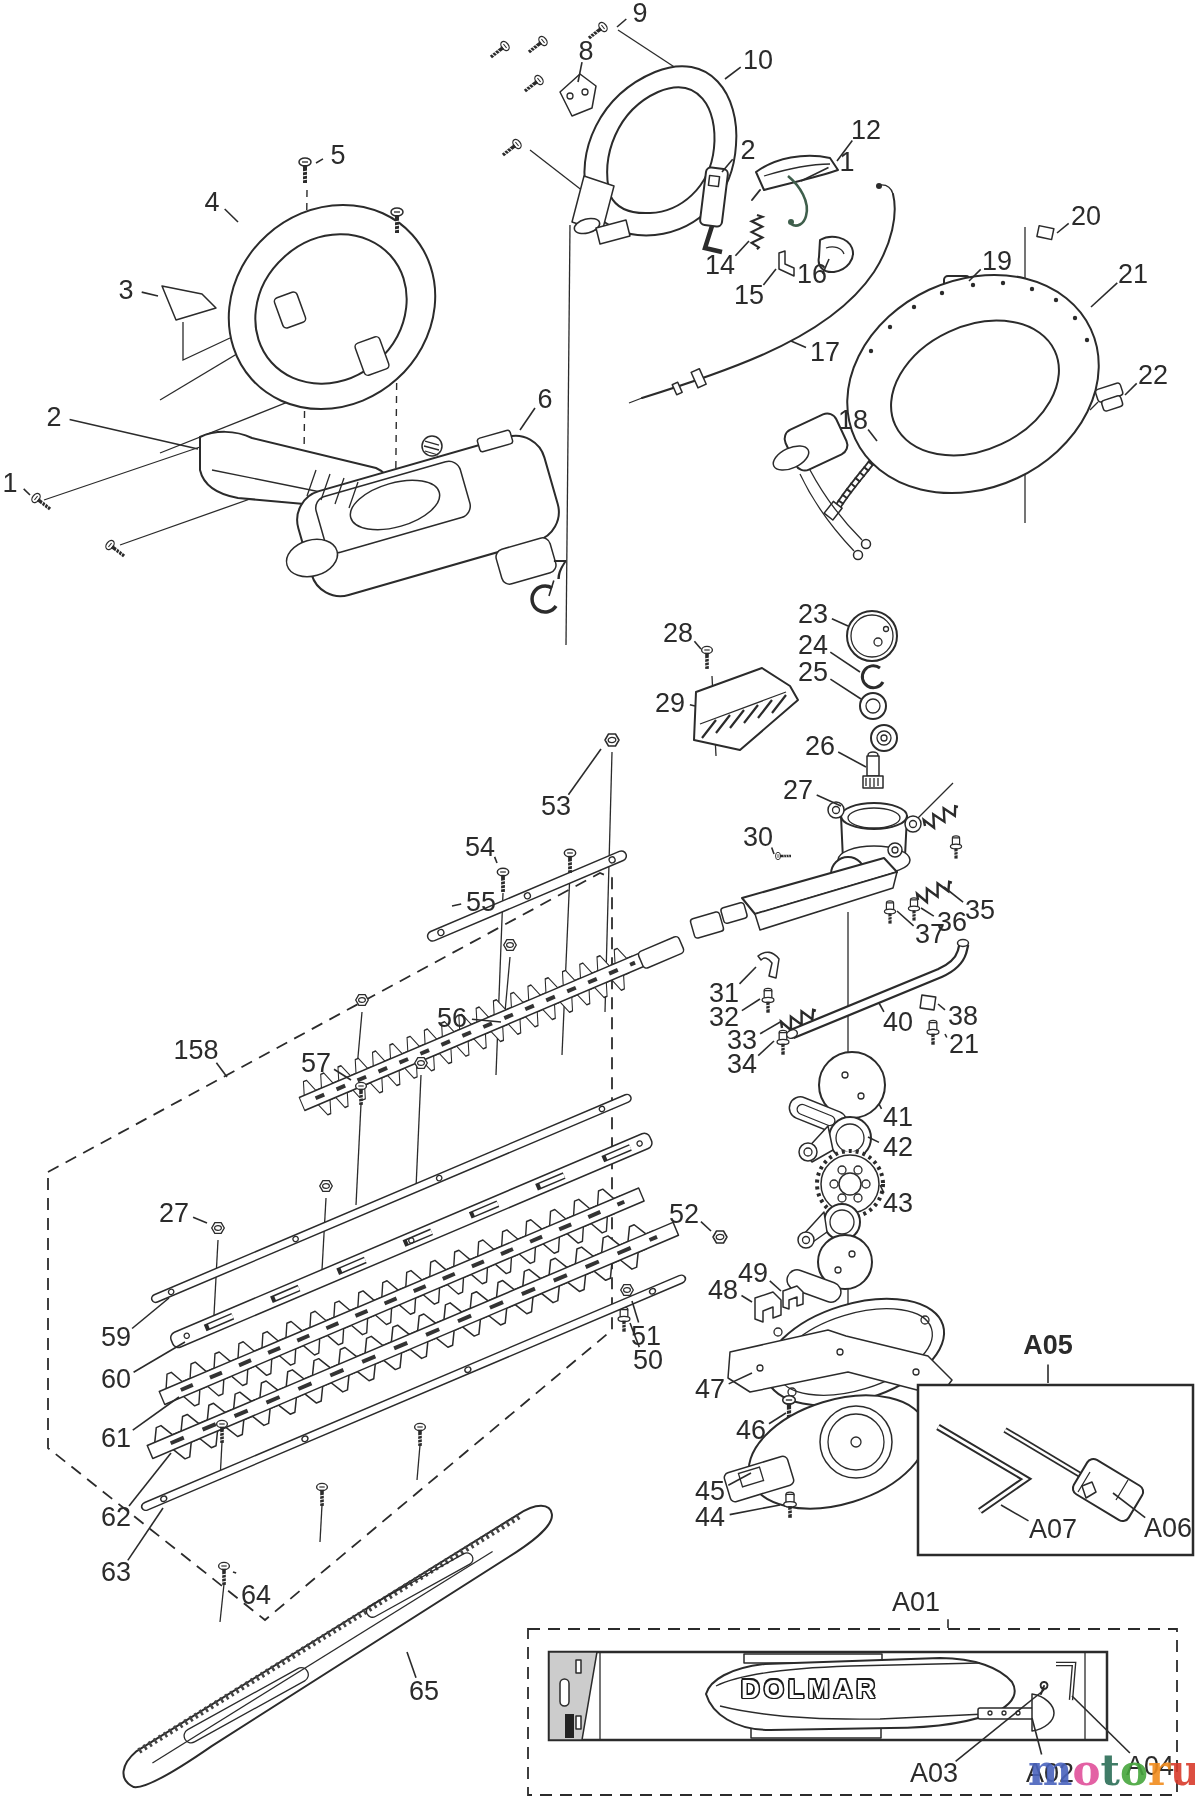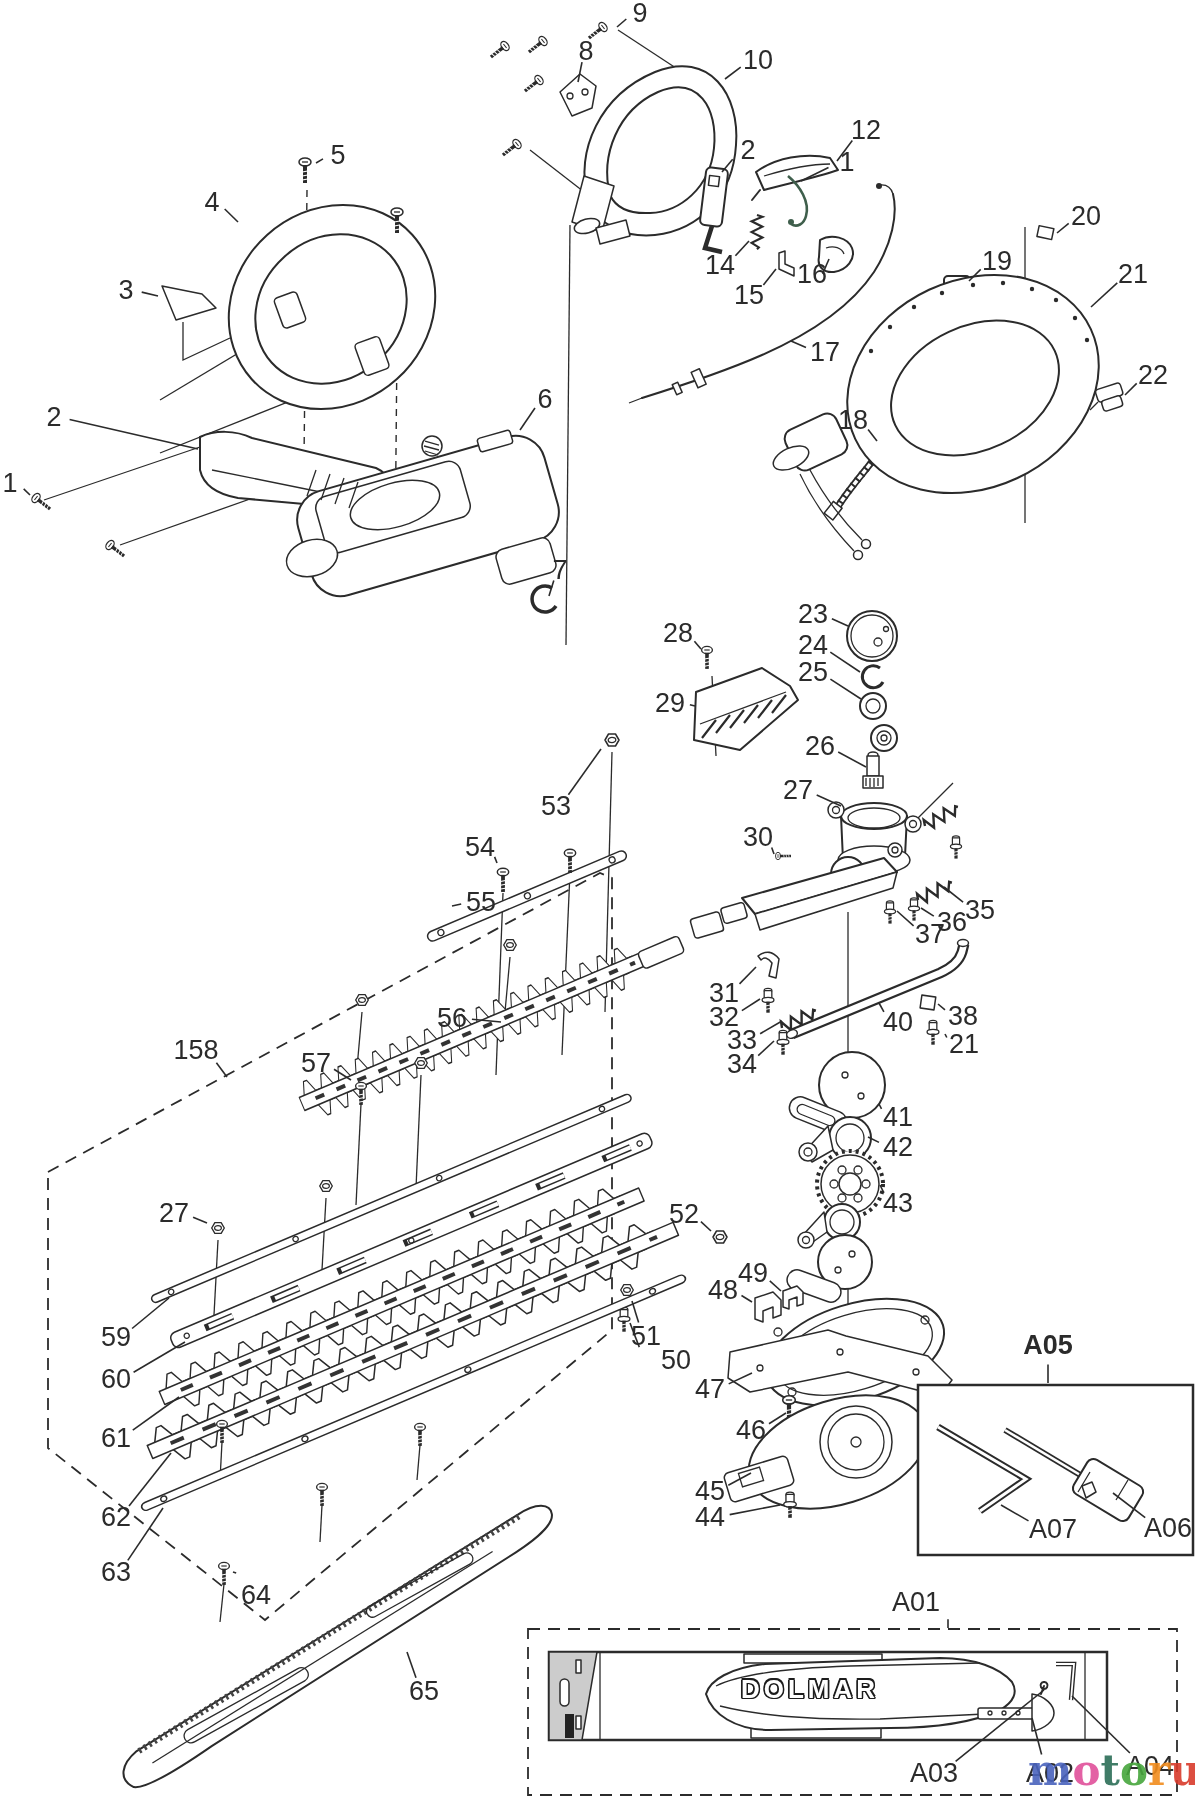--- a/index.html
+++ b/index.html
@@ -511,21 +511,21 @@
       <div class="part-label" style="left: 898px; top: 1022px;">40</div>
       <div class="part-label" style="left: 898px; top: 1117px;">41</div>
       <div class="part-label" style="left: 898px; top: 1147px;">42</div>
       <div class="part-label" style="left: 898px; top: 1203px;">43</div>
       <div class="part-label" style="left: 710px; top: 1517px;">44</div>
       <div class="part-label" style="left: 710px; top: 1491px;">45</div>
       <div class="part-label" style="left: 751px; top: 1430px;">46</div>
       <div class="part-label" style="left: 710px; top: 1389px;">47</div>
       <div class="part-label" style="left: 723px; top: 1290px;">48</div>
       <div class="part-label" style="left: 753px; top: 1273px;">49</div>
-      <div class="part-label" style="left: 676px; top: 1360px;">50</div>
+      <div class="part-label" style="left: 648px; top: 1360px;">50</div>
       <div class="part-label" style="left: 646px; top: 1336px;">51</div>
       <div class="part-label" style="left: 684px; top: 1214px;">52</div>
       <div class="part-label" style="left: 556px; top: 806px;">53</div>
       <div class="part-label" style="left: 480px; top: 847px;">54</div>
       <div class="part-label" style="left: 481px; top: 902px;">55</div>
       <div class="part-label" style="left: 452px; top: 1018px;">56</div>
       <div class="part-label" style="left: 316px; top: 1063px;">57</div>
       <div class="part-label" style="left: 174px; top: 1213px;">27</div>
       <div class="part-label" style="left: 116px; top: 1337px;">59</div>
       <div class="part-label" style="left: 116px; top: 1379px;">60</div>

